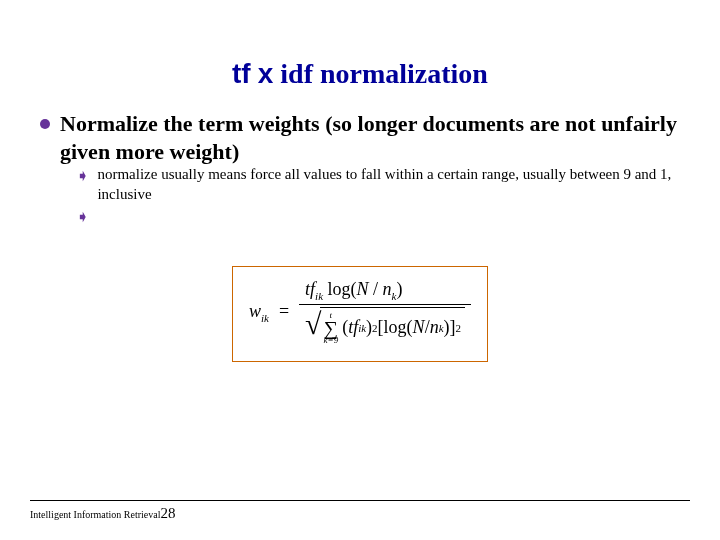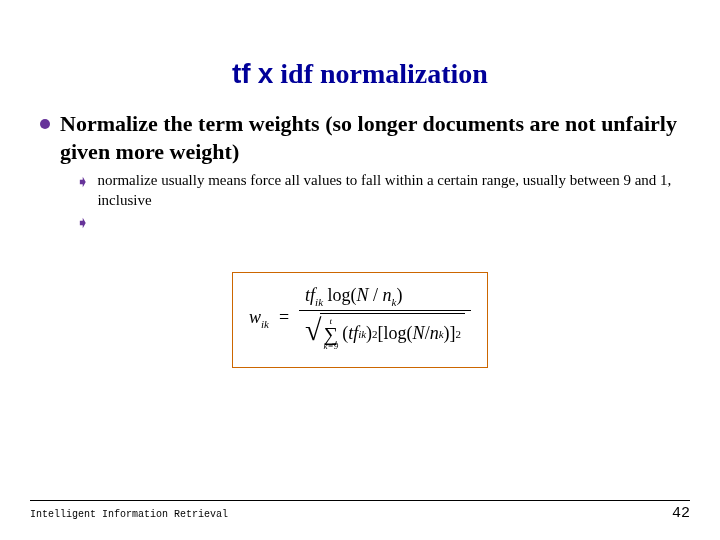--- a/index.html
+++ b/index.html
@@ -22,21 +22,20 @@
     margin-top: 36px;
   }
   .title .tf { font-family: Arial, Helvetica, sans-serif; }
   .title .x  { font-family: Arial, Helvetica, sans-serif; font-weight: 900; }
   .content {
     padding: 0 40px 0 40px;
   }
   .bullet1 {
     display: flex;
     align-items: flex-start;
-    margin-bottom: 6px;
   }
   .bullet1 .dot {
     flex: 0 0 auto;
     width: 10px; height: 10px;
     border-radius: 50%;
     background: #663399;
     margin-top: 9px;
     margin-right: 10px;
   }
   .bullet1 .txt {
@@ -134,23 +133,21 @@
     right: 30px;
     bottom: 18px;
   }
   .footer hr {
     border: none;
     border-top: 1.5px solid #000;
     margin-bottom: 4px;
   }
   .footer-row {
     display: flex;
-    justify-content: space-between;
     align-items: baseline;
-    font-family: Liberation Mono, monospace;
   }
   .footer-left { font-size: 10px; }
   .footer-right { font-size: 15px; }
 </style>
 </head>
 <body>
 
 <div class="title">
   <span class="tf">tf</span>
   <span> </span>
@@ -217,15 +214,15 @@
       </div>
     </div>
   </div>
 
 </div>
 
 <div class="footer">
   <hr>
   <div class="footer-row">
     <span class="footer-left">Intelligent Information Retrieval</span>
-    <span class="footer-right">42</span>
+    <span class="footer-right">28</span>
   </div>
 </div>
 
 </body></html>

